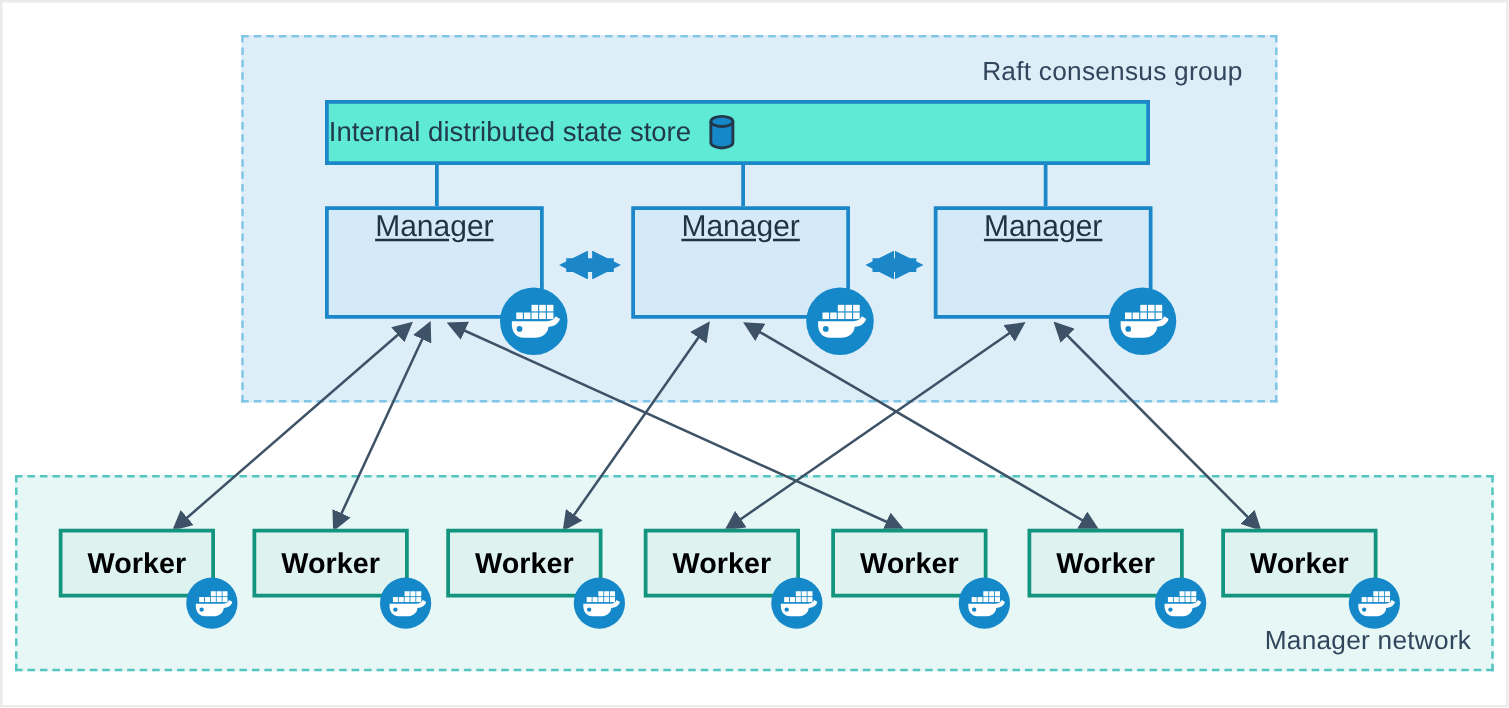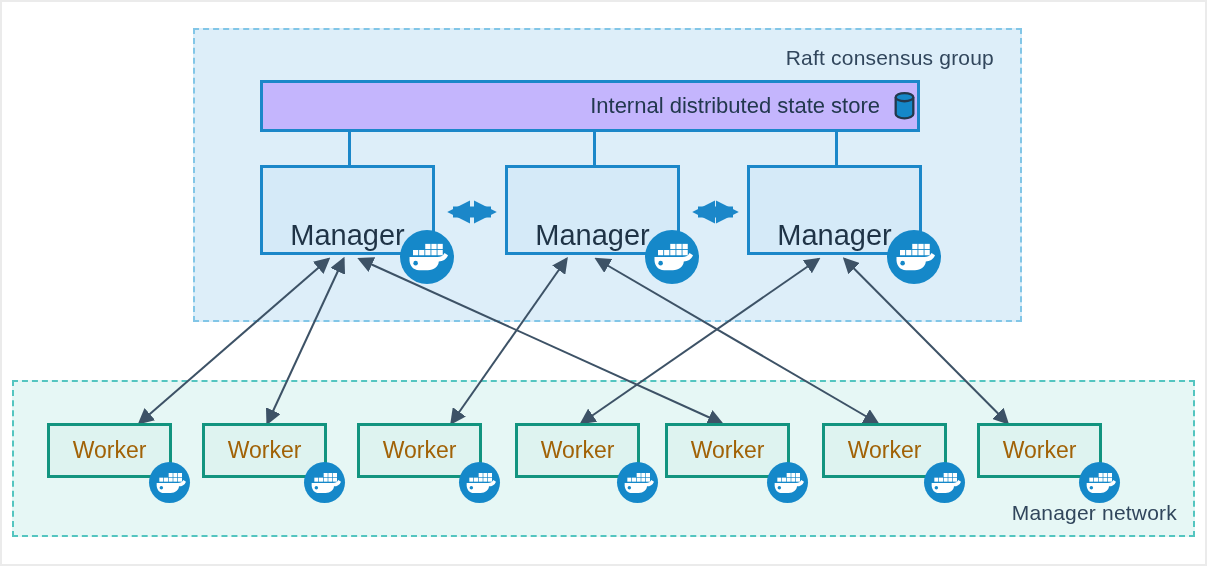--- a/index.html
+++ b/index.html
@@ -23,36 +23,36 @@
   }
   .group-label{
     position:absolute;color:#31465c;font-size:21px;letter-spacing:.2px;
   }
   .raft-label{top:16px;right:26px;margin-left:42px;}
   .gossip-label{bottom:10px;right:16px;}
 
   
   .store-box{
     position:absolute;left:258px;top:78px;width:660px;height:52px;
-    background:#c4b5fd;border:3px solid #1b87c9;box-sizing:border-box;
-    display:flex;align-items:center;justify-content:flex-end;gap:12px;
+    background:#5eead4;border:3px solid #1b87c9;box-sizing:border-box;
+    display:flex;align-items:center;justify-content:flex-start;gap:12px;
     color:#22384e;font-size:22px;
   }
   .manager-box{
     position:absolute;top:163px;width:175px;height:90px;
     background:#d5eaf8;border:3px solid #1b87c9;box-sizing:border-box;
-    display:flex;align-items:flex-end;justify-content:center;
-    color:#1f3346;font-size:29px;
+    display:flex;align-items:flex-start;justify-content:center;
+    color:#1f3346;font-size:24px;text-decoration:underline;
   }
   .m1{left:258px;} .m2{left:503px;} .m3{left:745px;}
   .worker-box{
     position:absolute;top:421px;width:125px;height:55px;
     background:#def3f0;border:3px solid #12947f;box-sizing:border-box;
     display:flex;align-items:center;justify-content:center;
-    color:#a16207;font-size:23px;
+    color:#000000;font-size:23px;font-weight:bold;
   }
   .w1{left:45px;}.w2{left:200px;}.w3{left:355px;}.w4{left:513px;}
   .w5{left:663px;}.w6{left:820px;}.w7{left:975px;}
 
   
   .badge{
     position:absolute;border-radius:50%;background:#1588c9;
     display:flex;align-items:center;justify-content:center;
   }
   .badge svg{display:block;}

